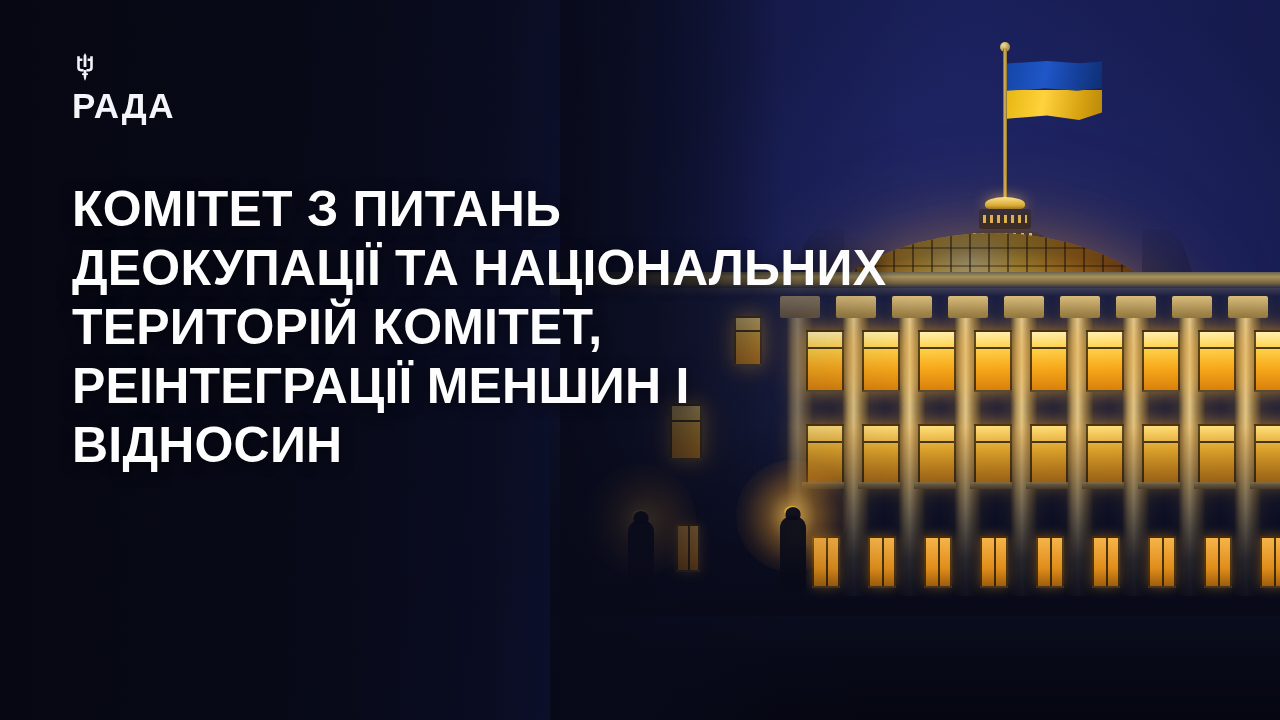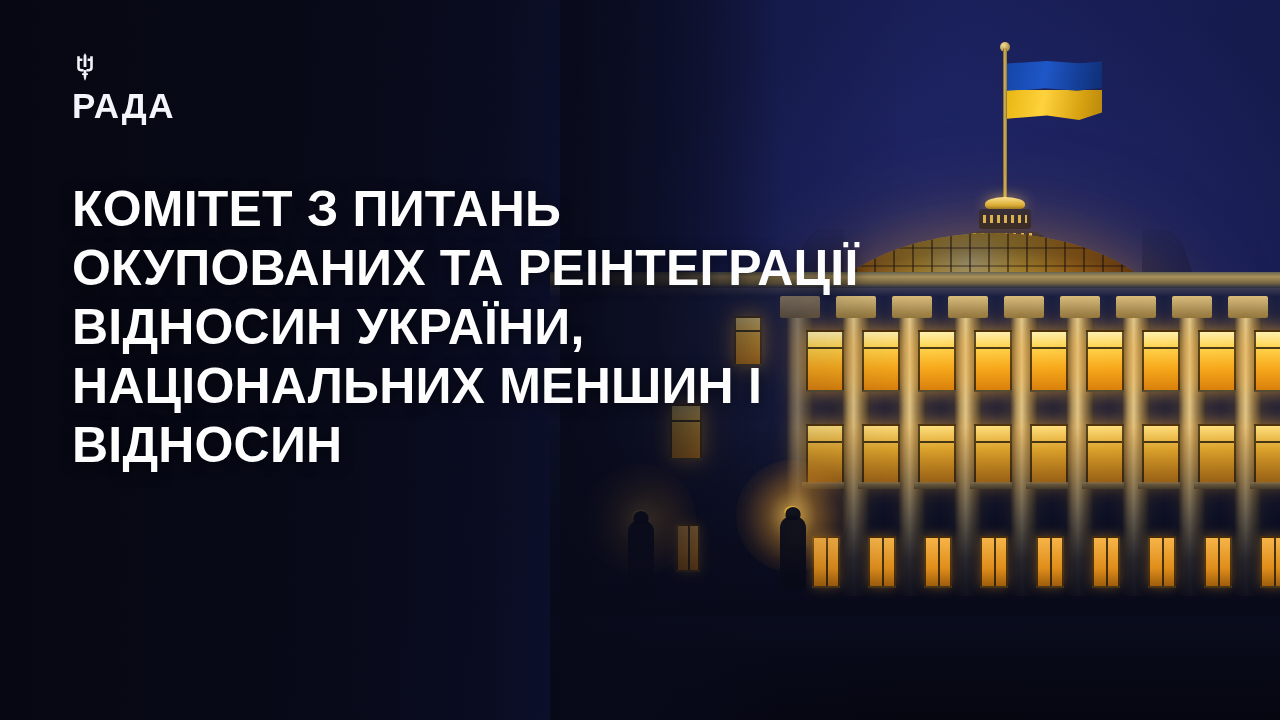--- a/index.html
+++ b/index.html
@@ -629,19 +629,19 @@
         <path d="M43 7 L38.4 7 L38.4 28.5 C38.4 32.6 35.7 35.2 31.6 35.2 L26.6 35.2 L26.6 30.6 L30.6 30.6 C32.8 30.6 33.6 29.3 33.6 27.4 L33.6 16 L28.8 16 L28.8 11.4 L33.6 11.4 L33.6 7 Z"></path>
         <path d="M21.4 32.4 L26.6 32.4 L26.6 42 C26.6 46.2 25.4 49.4 24 52.6 C22.6 49.4 21.4 46.2 21.4 42 Z"></path>
         <rect x="18.4" y="38.4" width="11.2" height="3.4" rx="1.1"></rect>
       </g>
     </svg>
     <div class="brand-word">РАДА</div>
   </div>
 
   <div class="headline">
     <div class="headline-line">КОМІТЕТ З ПИТАНЬ</div>
-    <div class="headline-line">ОКУПОВАНИХ ТА РЕІНТЕГРАЦІЇ</div>
-    <div class="headline-line">ВІДНОСИН УКРАЇНИ,</div>
-    <div class="headline-line">НАЦІОНАЛЬНИХ МЕНШИН І</div>
+    <div class="headline-line">ДЕОКУПАЦІЇ ТА НАЦІОНАЛЬНИХ</div>
+    <div class="headline-line">ТЕРИТОРІЙ КОМІТЕТ,</div>
+    <div class="headline-line">РЕІНТЕГРАЦІЇ МЕНШИН І</div>
     <div class="headline-line">ВІДНОСИН</div>
   </div>
 
 </div>
 
 </body></html>

